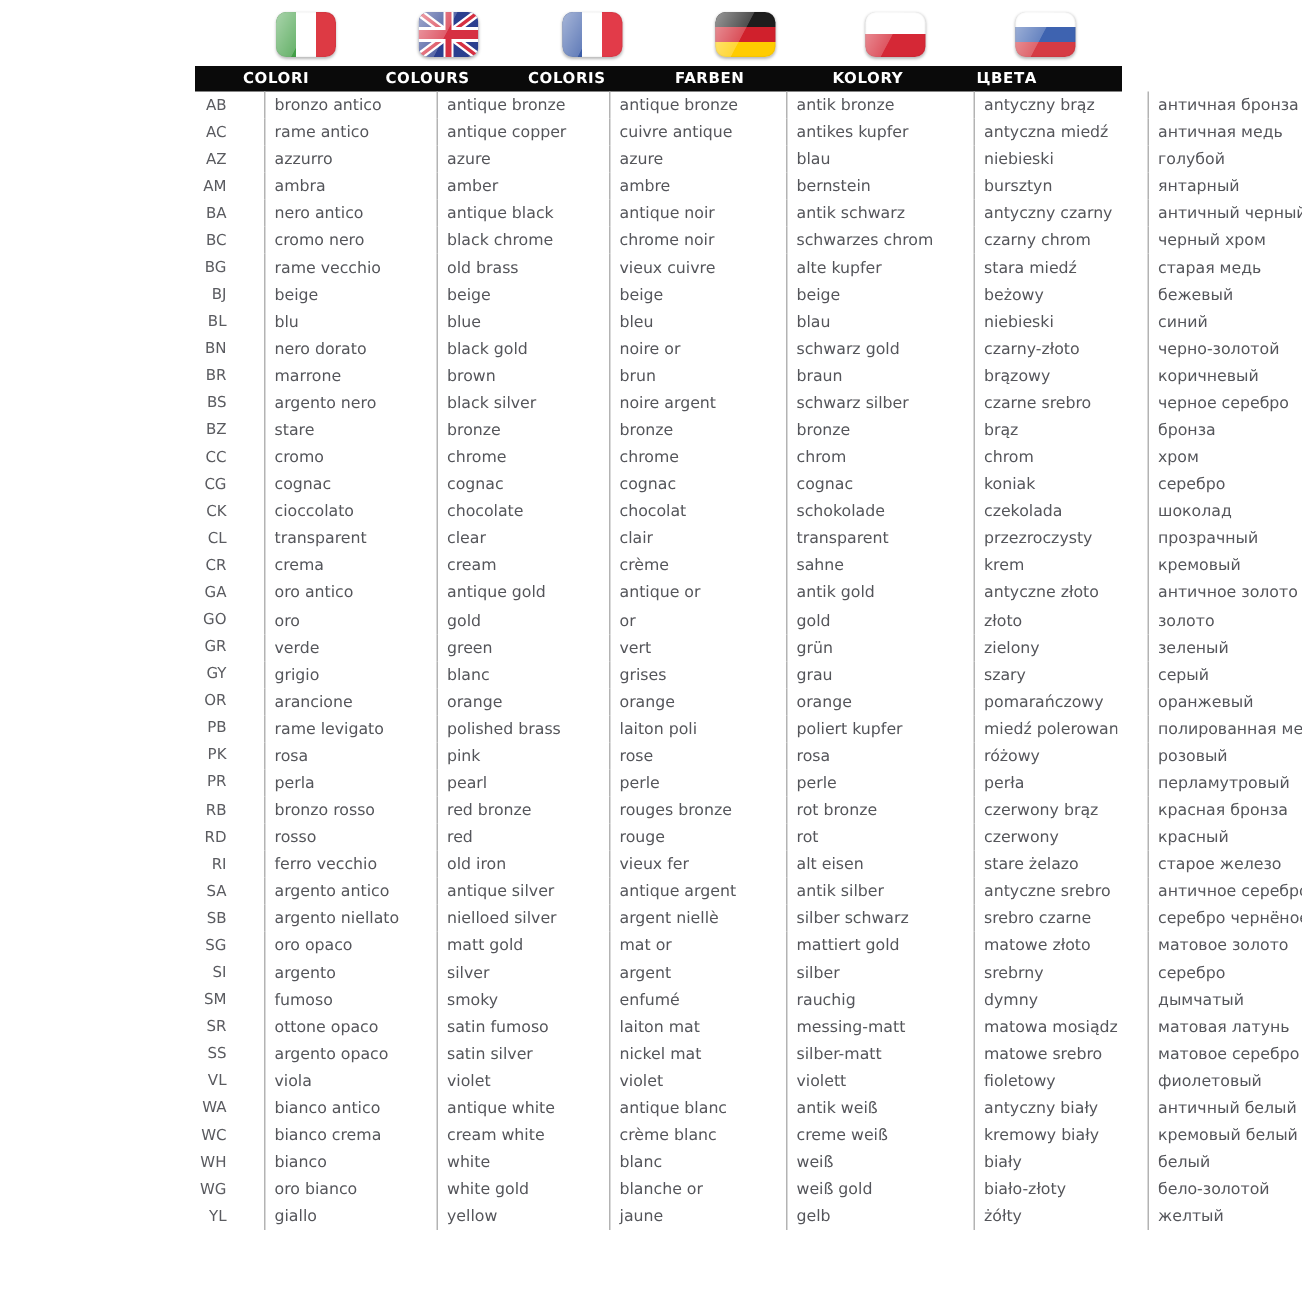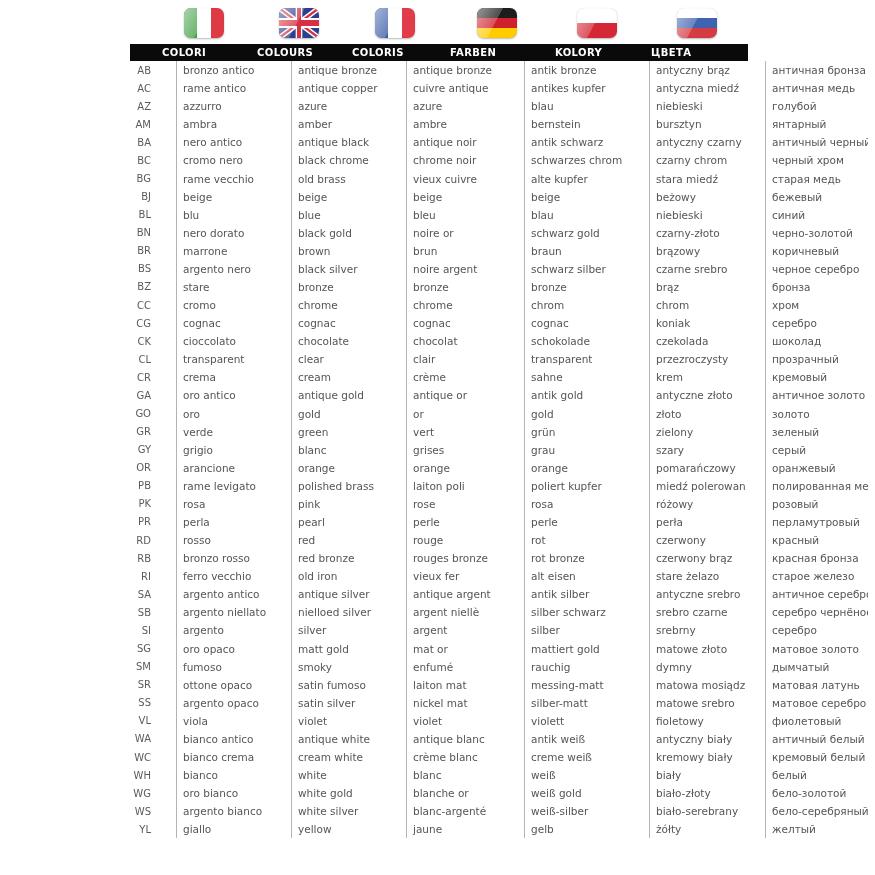--- a/index.html
+++ b/index.html
@@ -316,38 +316,38 @@
         <div class="cols trow">
           <div class="tcell code">PR</div>
           <div class="tcell">perla</div>
           <div class="tcell">pearl</div>
           <div class="tcell">perle</div>
           <div class="tcell">perle</div>
           <div class="tcell">perła</div>
           <div class="tcell">перламутровый</div>
         </div>
         <div class="cols trow">
+          <div class="tcell code">RB</div>
+          <div class="tcell">bronzo rosso</div>
+          <div class="tcell">red bronze</div>
+          <div class="tcell">rouges bronze</div>
+          <div class="tcell">rot bronze</div>
+          <div class="tcell">czerwony brąz</div>
+          <div class="tcell">красная бронза</div>
+        </div>
+        <div class="cols trow">
           <div class="tcell code">RD</div>
           <div class="tcell">rosso</div>
           <div class="tcell">red</div>
           <div class="tcell">rouge</div>
           <div class="tcell">rot</div>
           <div class="tcell">czerwony</div>
           <div class="tcell">красный</div>
         </div>
         <div class="cols trow">
-          <div class="tcell code">RB</div>
-          <div class="tcell">bronzo rosso</div>
-          <div class="tcell">red bronze</div>
-          <div class="tcell">rouges bronze</div>
-          <div class="tcell">rot bronze</div>
-          <div class="tcell">czerwony brąz</div>
-          <div class="tcell">красная бронза</div>
-        </div>
-        <div class="cols trow">
           <div class="tcell code">RI</div>
           <div class="tcell">ferro vecchio</div>
           <div class="tcell">old iron</div>
           <div class="tcell">vieux fer</div>
           <div class="tcell">alt eisen</div>
           <div class="tcell">stare żelazo</div>
           <div class="tcell">старое железо</div>
         </div>
         <div class="cols trow">
           <div class="tcell code">SA</div>
@@ -361,38 +361,38 @@
         <div class="cols trow">
           <div class="tcell code">SB</div>
           <div class="tcell">argento niellato</div>
           <div class="tcell">nielloed silver</div>
           <div class="tcell">argent niellè</div>
           <div class="tcell">silber schwarz</div>
           <div class="tcell">srebro czarne</div>
           <div class="tcell">серебро чернёное</div>
         </div>
         <div class="cols trow">
+          <div class="tcell code">SG</div>
+          <div class="tcell">oro opaco</div>
+          <div class="tcell">matt gold</div>
+          <div class="tcell">mat or</div>
+          <div class="tcell">mattiert gold</div>
+          <div class="tcell">matowe złoto</div>
+          <div class="tcell">матовое золото</div>
+        </div>
+        <div class="cols trow">
           <div class="tcell code">SI</div>
           <div class="tcell">argento</div>
           <div class="tcell">silver</div>
           <div class="tcell">argent</div>
           <div class="tcell">silber</div>
           <div class="tcell">srebrny</div>
           <div class="tcell">серебро</div>
         </div>
         <div class="cols trow">
-          <div class="tcell code">SG</div>
-          <div class="tcell">oro opaco</div>
-          <div class="tcell">matt gold</div>
-          <div class="tcell">mat or</div>
-          <div class="tcell">mattiert gold</div>
-          <div class="tcell">matowe złoto</div>
-          <div class="tcell">матовое золото</div>
-        </div>
-        <div class="cols trow">
           <div class="tcell code">SM</div>
           <div class="tcell">fumoso</div>
           <div class="tcell">smoky</div>
           <div class="tcell">enfumé</div>
           <div class="tcell">rauchig</div>
           <div class="tcell">dymny</div>
           <div class="tcell">дымчатый</div>
         </div>
         <div class="cols trow">
           <div class="tcell code">SR</div>
@@ -451,29 +451,20 @@
         <div class="cols trow">
           <div class="tcell code">WG</div>
           <div class="tcell">oro bianco</div>
           <div class="tcell">white gold</div>
           <div class="tcell">blanche or</div>
           <div class="tcell">weiß gold</div>
           <div class="tcell">biało-złoty</div>
           <div class="tcell">бело-золотой</div>
         </div>
         <div class="cols trow">
-          <div class="tcell code">WS</div>
-          <div class="tcell">argento bianco</div>
-          <div class="tcell">white silver</div>
-          <div class="tcell">blanc-argenté</div>
-          <div class="tcell">weiß-silber</div>
-          <div class="tcell">biało-serebrany</div>
-          <div class="tcell">бело-серебряный</div>
-        </div>
-        <div class="cols trow">
           <div class="tcell code">YL</div>
           <div class="tcell">giallo</div>
           <div class="tcell">yellow</div>
           <div class="tcell">jaune</div>
           <div class="tcell">gelb</div>
           <div class="tcell">żółty</div>
           <div class="tcell">желтый</div>
         </div>
       </div>
 

